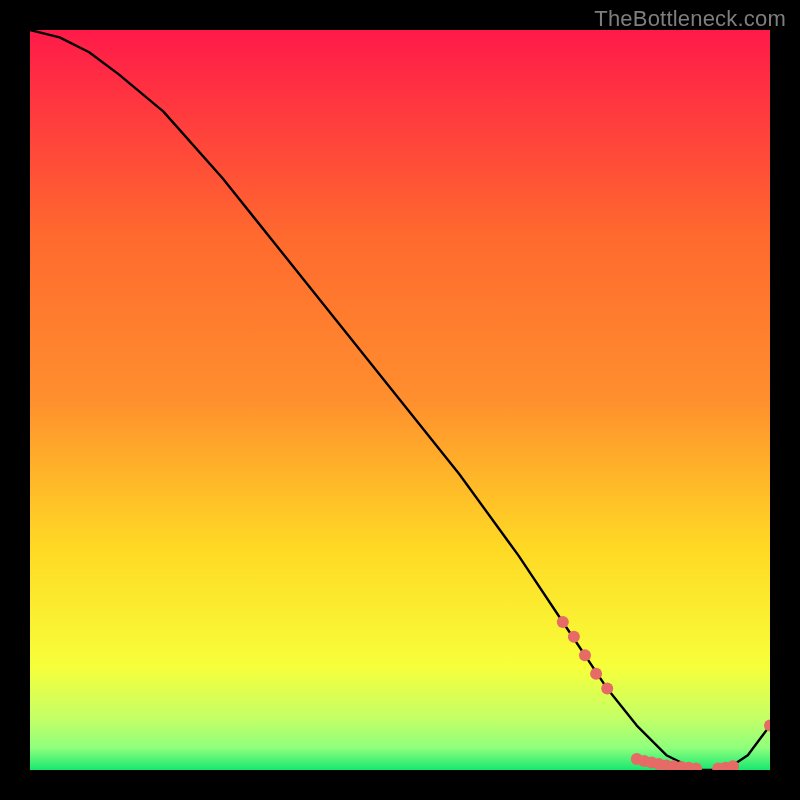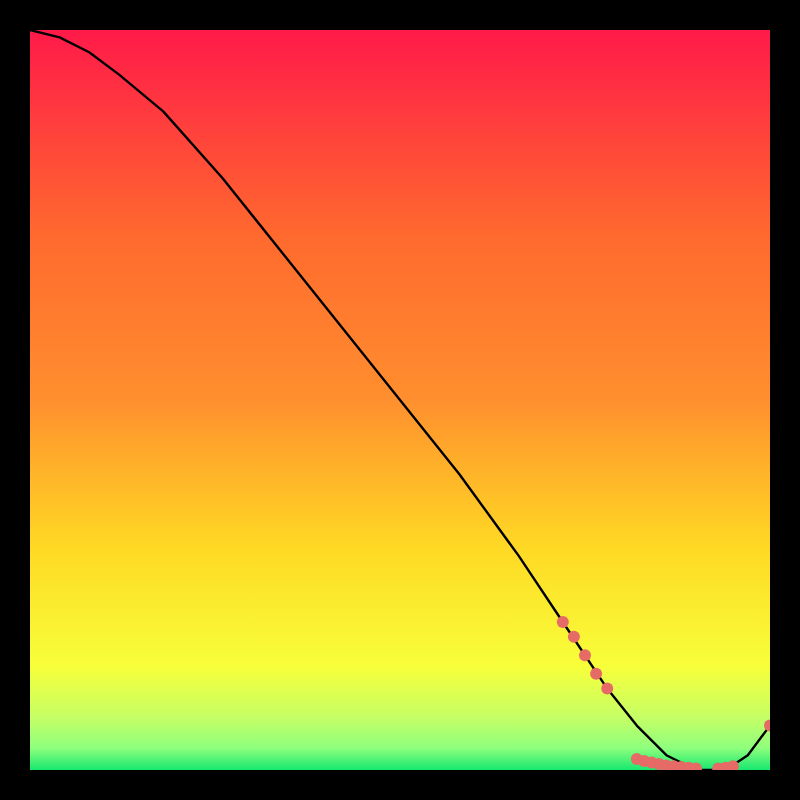--- a/index.html
+++ b/index.html
@@ -33,20 +33,21 @@
     top: 30px;
     width: 740px;
     height: 740px;
   }
   svg { display: block; }
 </style>
 </head>
 <body>
 
 <div class="frame">
+  <div class="watermark">TheBottleneck.com</div>
 
   <div class="plot">
     <svg id="chart-svg" width="740" height="740" viewBox="0 0 740 740">
       <defs>
         <linearGradient id="bg-grad" x1="0" y1="0" x2="0" y2="1">
           <stop id="g0" offset="0%" stop-color="#ff1a49"></stop>
           <stop id="g1" offset="28%" stop-color="#ff6a2e"></stop>
           <stop id="g2" offset="50%" stop-color="#ff8f2e"></stop>
           <stop id="g3" offset="70%" stop-color="#ffd924"></stop>
           <stop id="g4" offset="86%" stop-color="#f7ff3a"></stop>

